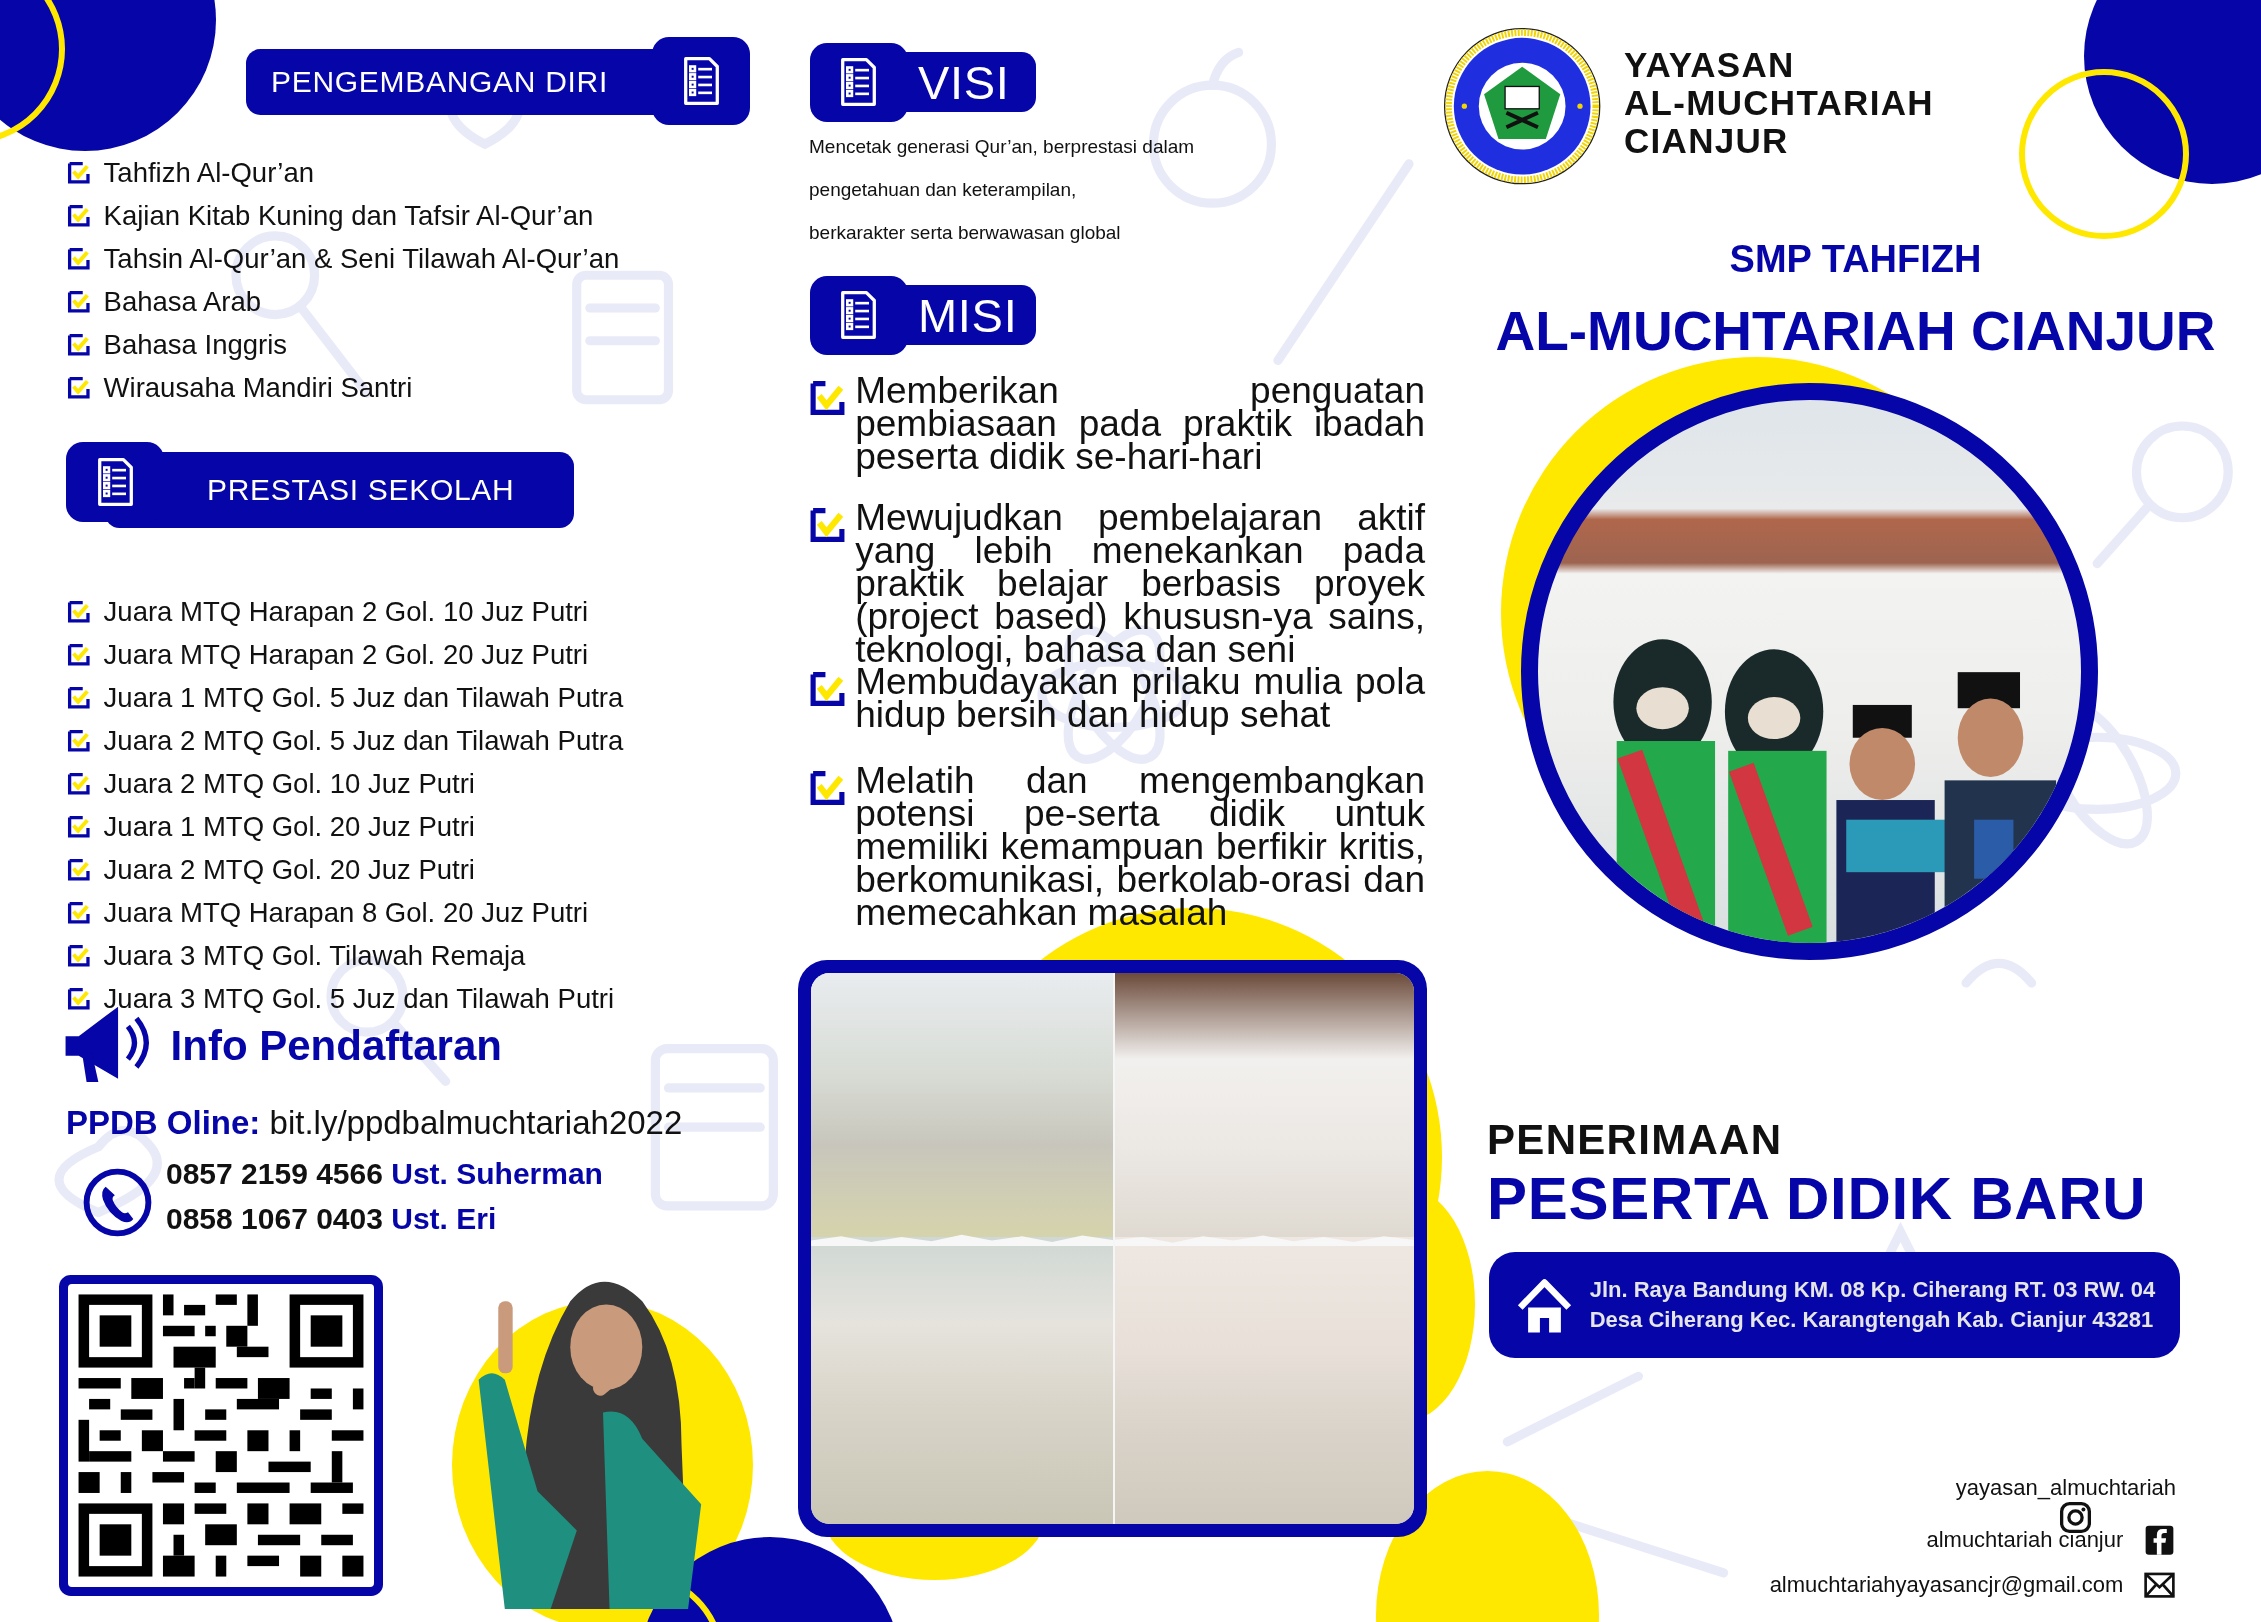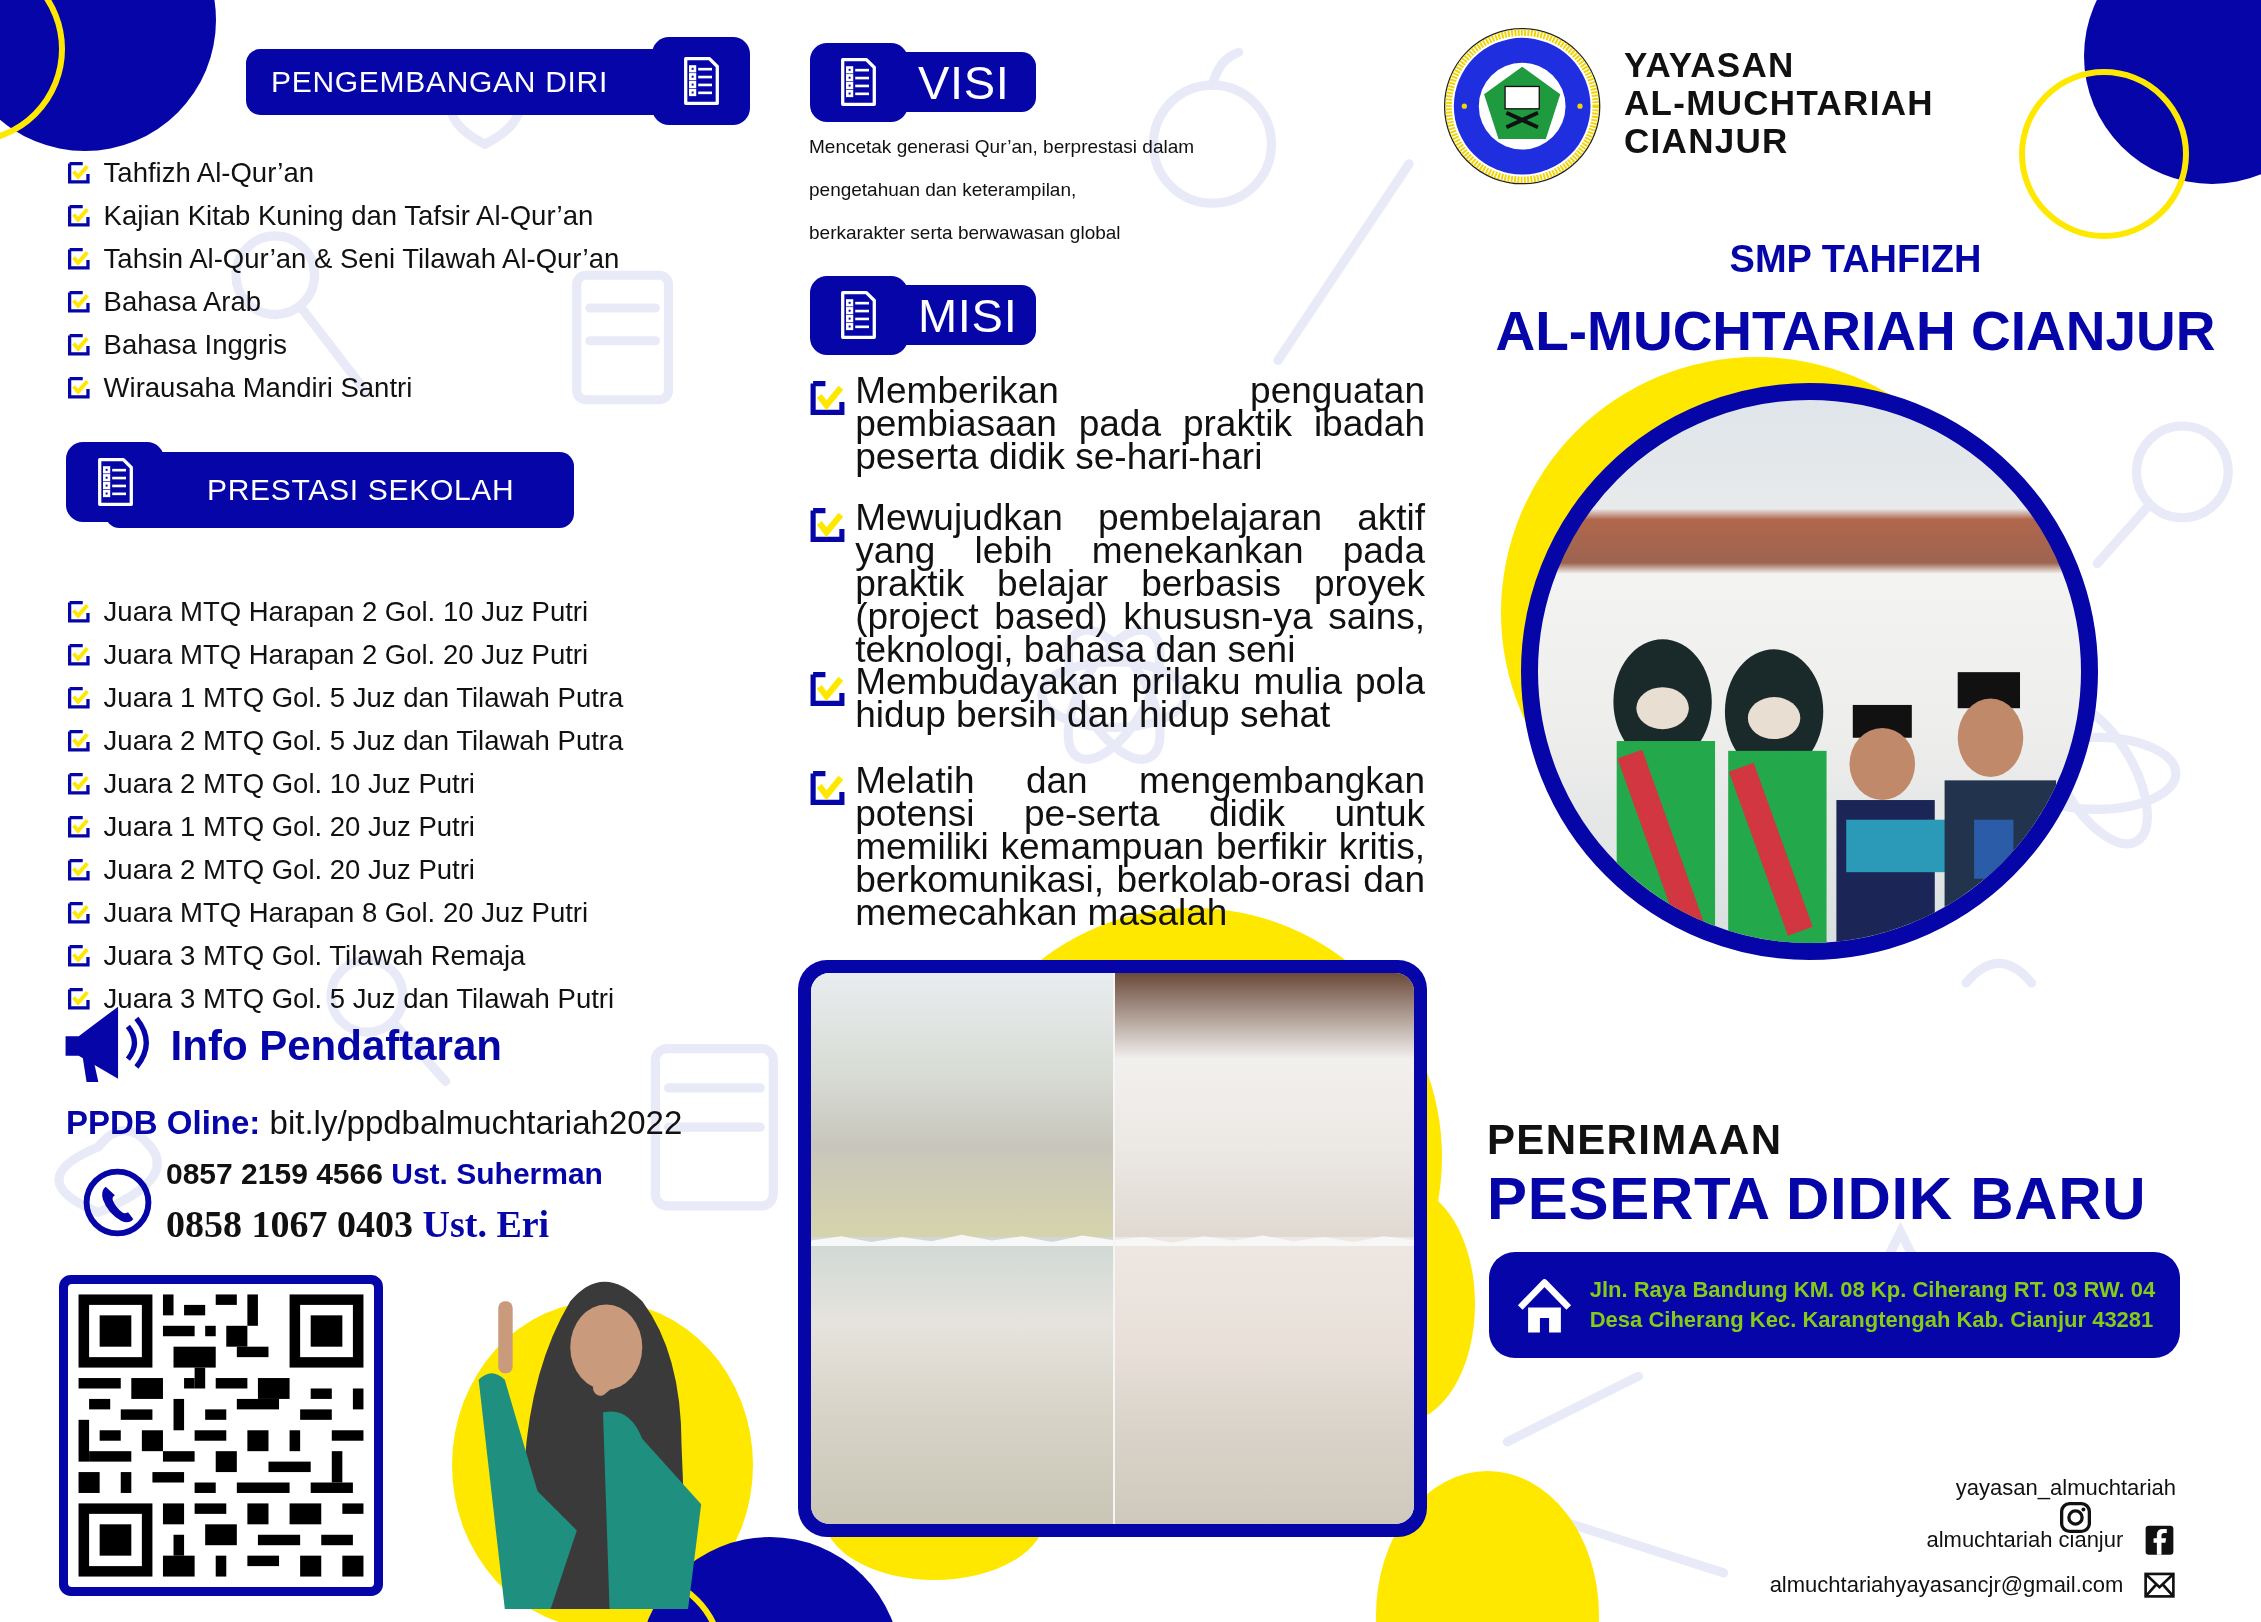--- a/index.html
+++ b/index.html
@@ -255,21 +255,21 @@
 <div class="abs" style="left:82px;top:1157px;display:flex;align-items:center;">
   <svg width="71" height="71" viewBox="0 0 108 108">
     <circle cx="54" cy="54" r="47" fill="none" stroke="#0505a8" stroke-width="9"></circle>
     <path d="M36 30 q-8 6 -4 20 q8 22 28 32 q12 5 18 -3 l-8 -10 q-5 3 -9 0 q-10 -8 -14 -18 q-2 -5 3 -8z" fill="#0505a8"></path>
   </svg>
   <div style="margin-left:13px;">
     <div style="font-size:30px;font-weight:700;height:45px;white-space:nowrap;">
       <span style="color:#111;">0857 2159 4566</span>
       <span style="color:#0505a8;">Ust. Suherman</span>
     </div>
-    <div style="font-size:38px;font-weight:700;height:45px;white-space:nowrap;font-family:Liberation Serif, serif;">
+    <div style="font-size:30px;font-weight:700;height:45px;white-space:nowrap;">
       <span style="color:#111;">0858 1067 0403</span>
       <span style="color:#0505a8;">Ust. Eri</span>
     </div>
   </div>
 </div>
 
 <div class="abs" style="left:59px;top:1275px;width:324px;height:321px;background:#0505a8;border-radius:11.8px;padding:9.2px;">
   <div style="position:relative;width:100%;height:100%;background:#fff;border-radius:3.9px;overflow:hidden;">
     <svg width="306" height="303" viewBox="0 0 29 29" preserveAspectRatio="none">
       <g fill="#000">
@@ -487,21 +487,21 @@
 <div class="abs" style="left:1487px;top:1114px;">
   <div style="font-size:42px;font-weight:700;color:#111;letter-spacing:1.3px;line-height:52px;">PENERIMAAN</div>
   <div style="font-size:60px;font-weight:700;color:#0505a8;line-height:66px;letter-spacing:0.7px;">PESERTA DIDIK BARU</div>
 </div>
 
 <div class="abs" style="left:1489px;top:1252px;width:691px;height:106px;background:#0505a8;border-radius:26px;display:flex;align-items:center;padding-left:26px;">
   <svg width="59" height="59" viewBox="0 0 90 90">
     <path d="M8 48 L45 10 L82 48" fill="none" stroke="#fff" stroke-width="10" stroke-linejoin="round"></path>
     <path d="M20 48 v38 h18 v-22 h14 v22 h18 v-38" fill="#fff"></path>
   </svg>
-  <div style="margin-left:15.7px;color:#84cc16;font-weight:700;font-size:22px;line-height:30px;">
+  <div style="margin-left:15.7px;color:#e5e5e5;font-weight:700;font-size:22px;line-height:30px;">
     <div>Jln. Raya Bandung KM. 08 Kp. Ciherang RT. 03 RW. 04</div>
     <div>Desa Ciherang Kec. Karangtengah Kab. Cianjur 43281</div>
   </div>
 </div>
 
 <div class="social-row" style="top:1475px;flex-direction:column;">
   <span>yayasan_almuchtariah</span>
   <svg class="ico" viewBox="0 0 50 50">
       <rect x="4" y="4" width="42" height="42" rx="12" fill="none" stroke="#111" stroke-width="5"></rect>
       <circle cx="25" cy="25" r="10" fill="none" stroke="#111" stroke-width="5"></circle>

